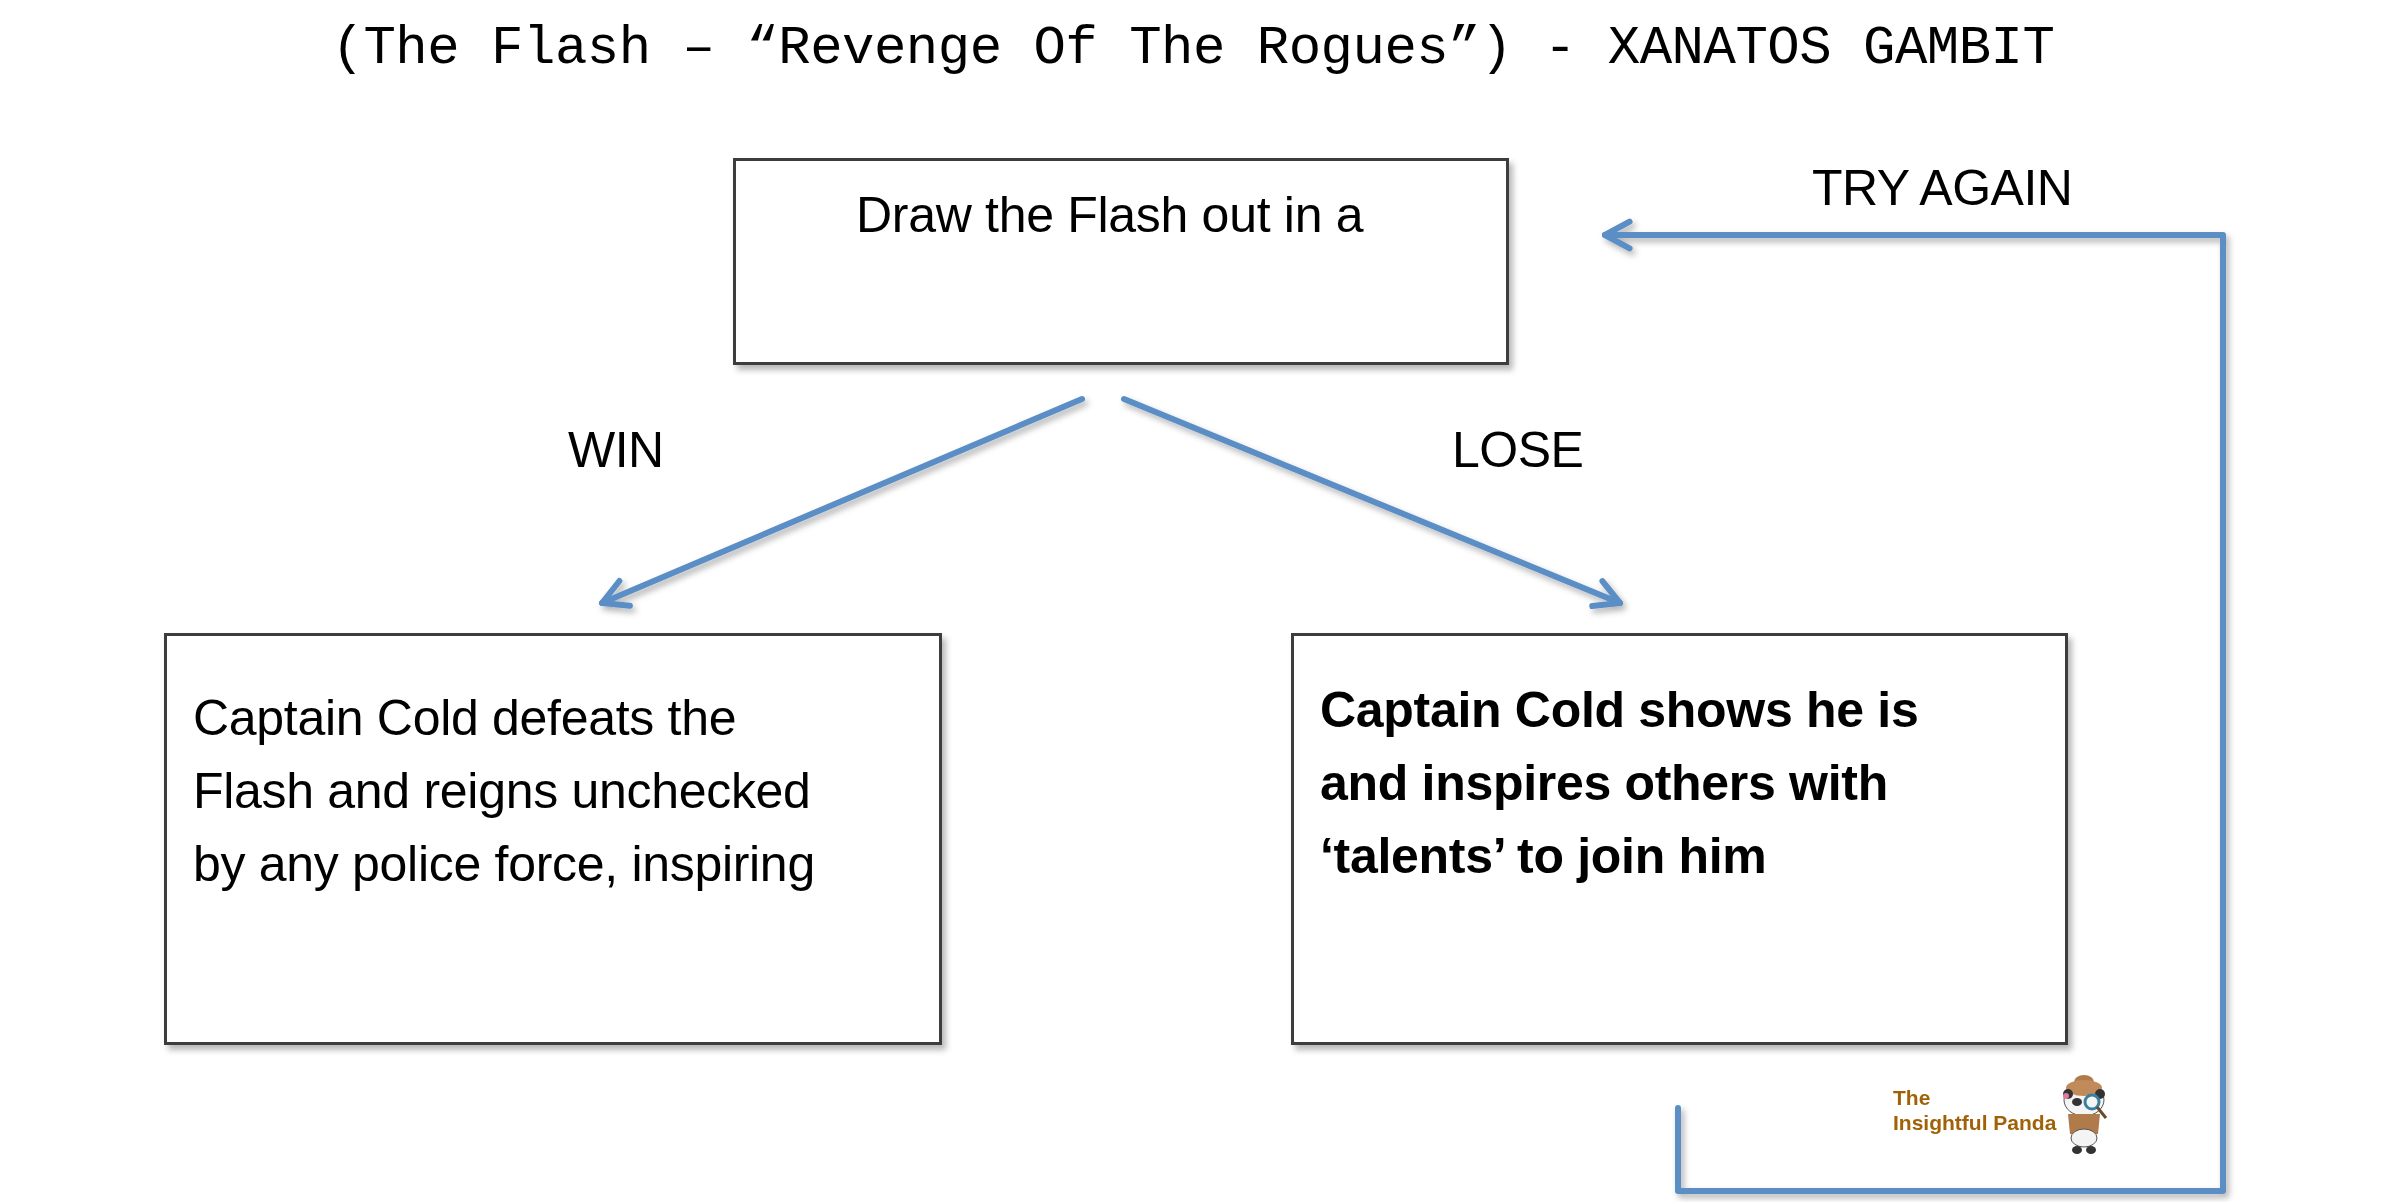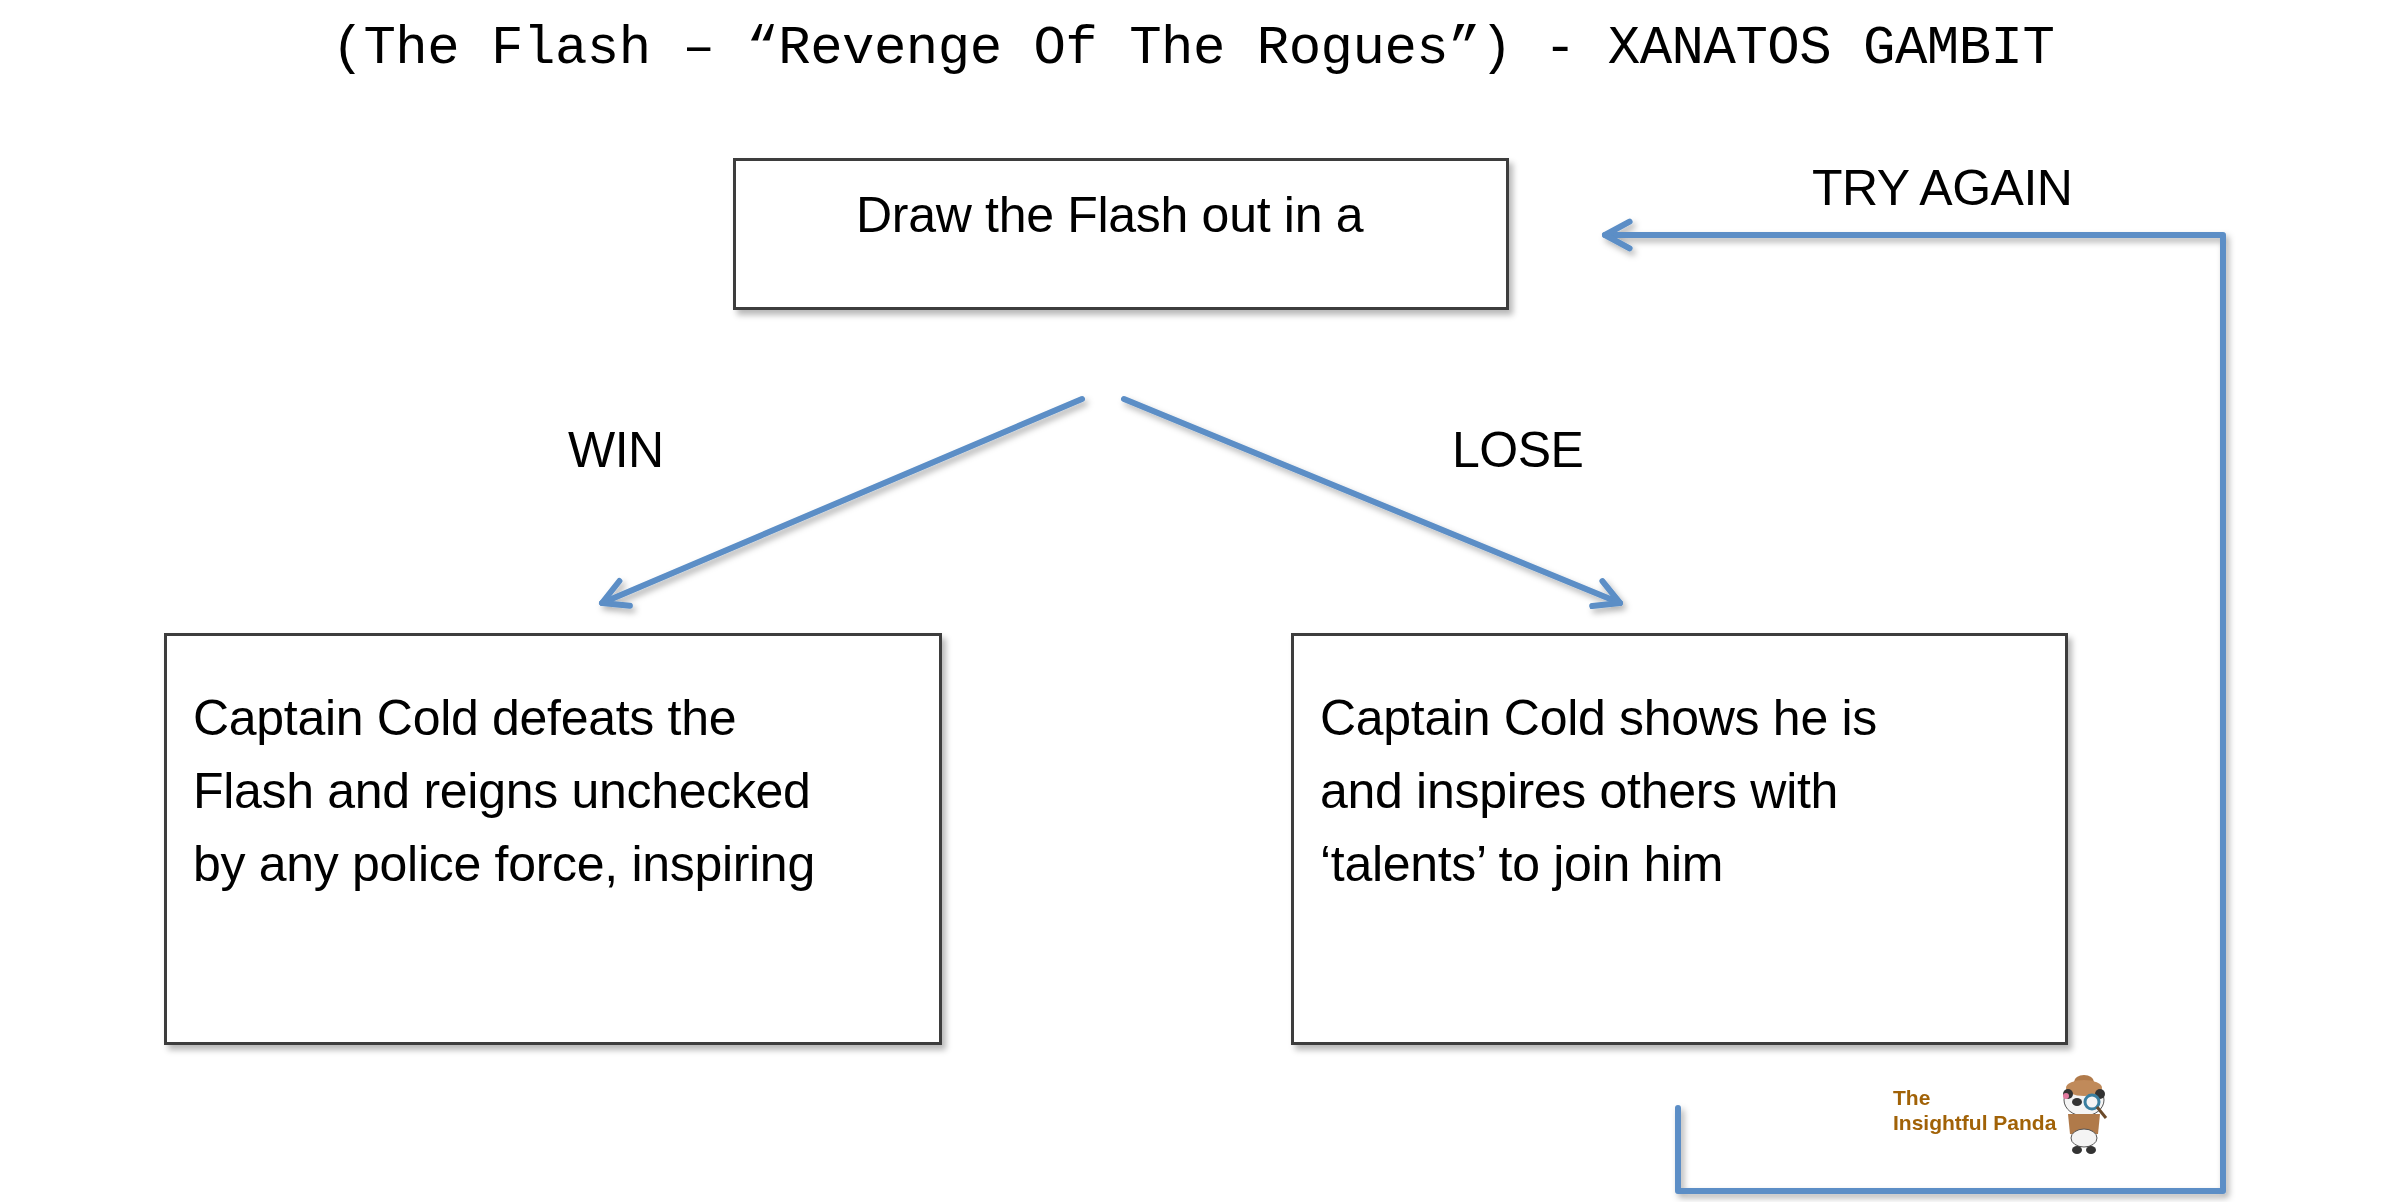--- a/index.html
+++ b/index.html
@@ -3,26 +3,26 @@
 <meta charset="utf-8">
 <style>
   html, body { margin:0; padding:0; background:#ffffff; }
   body { width:2386px; height:1202px; position:relative; overflow:hidden;
          font-family:"Liberation Sans", "DejaVu Sans", sans-serif; color:#000; }
   .title { position:absolute; left:0; width:2386px; top:14px; text-align:center;
            font-size:54px; line-height:70px; letter-spacing:-0.5px;font-family:Liberation Mono, monospace; }
   .box { position:absolute; background:#fff; border:3px solid #3d3d3d;
          box-shadow:4px 5px 6px rgba(0,0,0,0.28); box-sizing:border-box; }
   .box-text { position:absolute; font-size:50px; line-height:73px; letter-spacing:-0.3px; }
-  #box-top { left:733px; top:158px; width:776px; height:152px; }
+  #box-top { left:733px; top:158px; width:776px; height:207px; }
   #box-top .box-text { left:120px; top:18px; }
   #box-win { left:164px; top:633px; width:778px; height:412px;padding-left:36px; }
   #box-win .box-text { left:26px; top:46px; }
   #box-lose { left:1291px; top:633px; width:777px; height:412px; }
-  #box-lose .box-text { left:26px; top:46px; }
+  #box-lose .box-text { left:26px; top:38px;font-weight:bold; }
   .label { position:absolute; font-size:50px; line-height:60px; letter-spacing:-0.5px; }
   #label-win { left:568px; top:420px; }
   #label-lose { left:1452px; top:420px;text-align:center; }
   #label-try { left:1812px; top:158px; }
   svg.connectors { position:absolute; left:0; top:0; width:2386px; height:1202px; }
   .logo { position:absolute; left:1893px; top:1085px; color:#a16207; font-size:21px; line-height:25px; font-weight:bold; }
   .panda { position:absolute; left:2058px; top:1072px; width:52px; height:84px; }
 </style>
 </head>
 <body>

